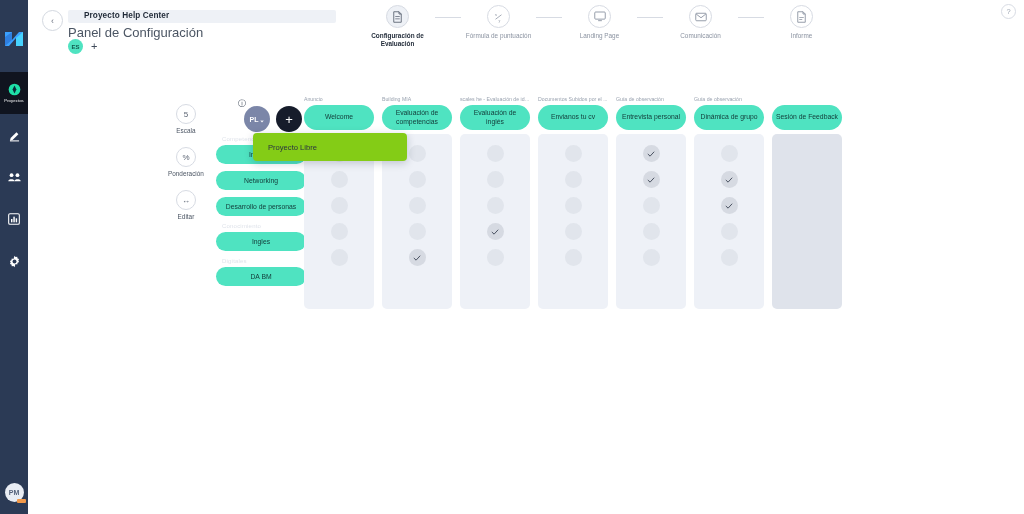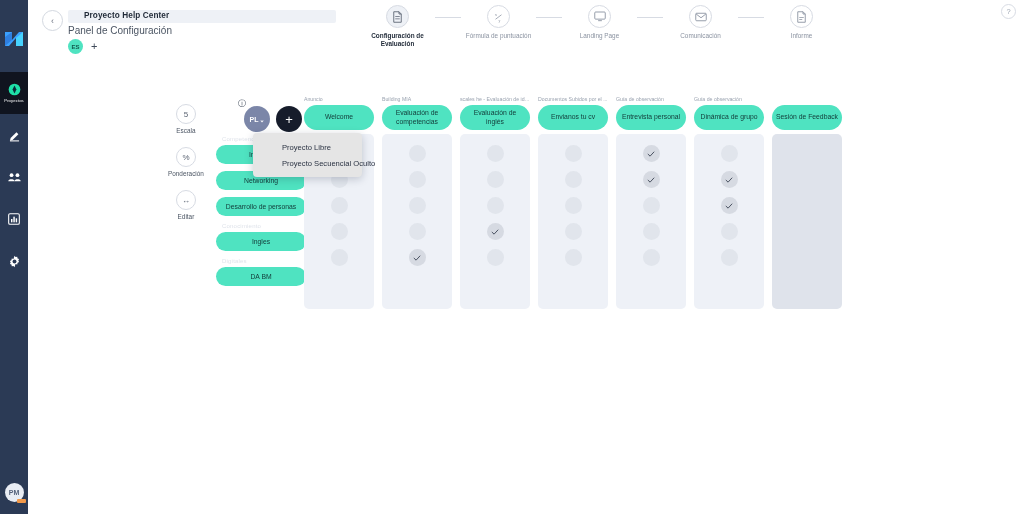--- a/index.html
+++ b/index.html
@@ -50,21 +50,21 @@
   .title-bar {
     position: absolute; left: 68px; top: 10px; width: 268px; height: 13px;
     background: #eef1f6; border-radius: 2px;
   }
   .proj-title {
     position: absolute; left: 68px; top: 11px;
     font-size: 8.2px; font-weight: bold; color: #1f2937; letter-spacing: .1px; margin-left: 16px;
   }
   .proj-sub {
     position: absolute; left: 68px; top: 25px;
-    font-size: 10px; color: #4b5563;
+    font-size: 13px; color: #4b5563;
   }
   .chip-row { position: absolute; left: 68px; top: 39px; display: flex; align-items: center; gap: 8px; }
   .lang-chip {
     width: 15px; height: 15px; border-radius: 50%;
     background: #4fe3c1; color: #12584c;
     font-size: 6px; font-weight: bold;
     display: flex; align-items: center; justify-content: center;
     cursor: pointer;
   }
   .add-lang { font-size: 11px; color: #3f4a5a; cursor: pointer; line-height: 1; }
@@ -126,23 +126,23 @@
     width: 26px; height: 26px; border-radius: 50%;
     background: #161c2b; color: #fff;
     font-size: 13px; line-height: 1;
     display: flex; align-items: center; justify-content: center;
     cursor: pointer;
   }
 
   
   .dropdown {
     position: absolute; left: 37px; top: 37px;
-    width: 109px; background: #e5e5e5;
+    width: 154px; background: #84cc16;
     border-radius: 4px; box-shadow: 0 2px 9px rgba(20,30,60,.22);
-    padding: 6px 18px; z-index: 30;
+    padding: 6px 4px; z-index: 30;
   }
   .dd-item {
     font-size: 7.6px; color: #2a3242;
     padding: 3.6px 11px; cursor: pointer; white-space: nowrap;
   }
 
   
   .comp-col { position: absolute; left: 0px; top: 40px; width: 90px; }
   .comp-group-label { font-size: 6px; color: #dfe3ea; margin: 0 0 3px 6px; letter-spacing: .2px; }
   .comp-pill {
@@ -348,21 +348,20 @@
       <div class="pl-btn">
         <span>PL</span>
         <span class="pl-caret">⌄</span>
       </div>
       <div class="add-btn">
         <span>+</span>
       </div>
 
       <div class="dropdown">
         <div class="dd-item">Proyecto Libre</div>
-        <div class="dd-item">Proyecto Secuencial Oculto</div>
       </div>
     </div>
 
     <div class="comp-col">
       <div class="comp-group-label">Competencias</div>
       <div class="comp-pill">Impacto</div>
       <div class="comp-pill">Networking</div>
       <div class="comp-pill">Desarrollo de personas</div>
 
       <div class="comp-group-label">Conocimiento</div>

